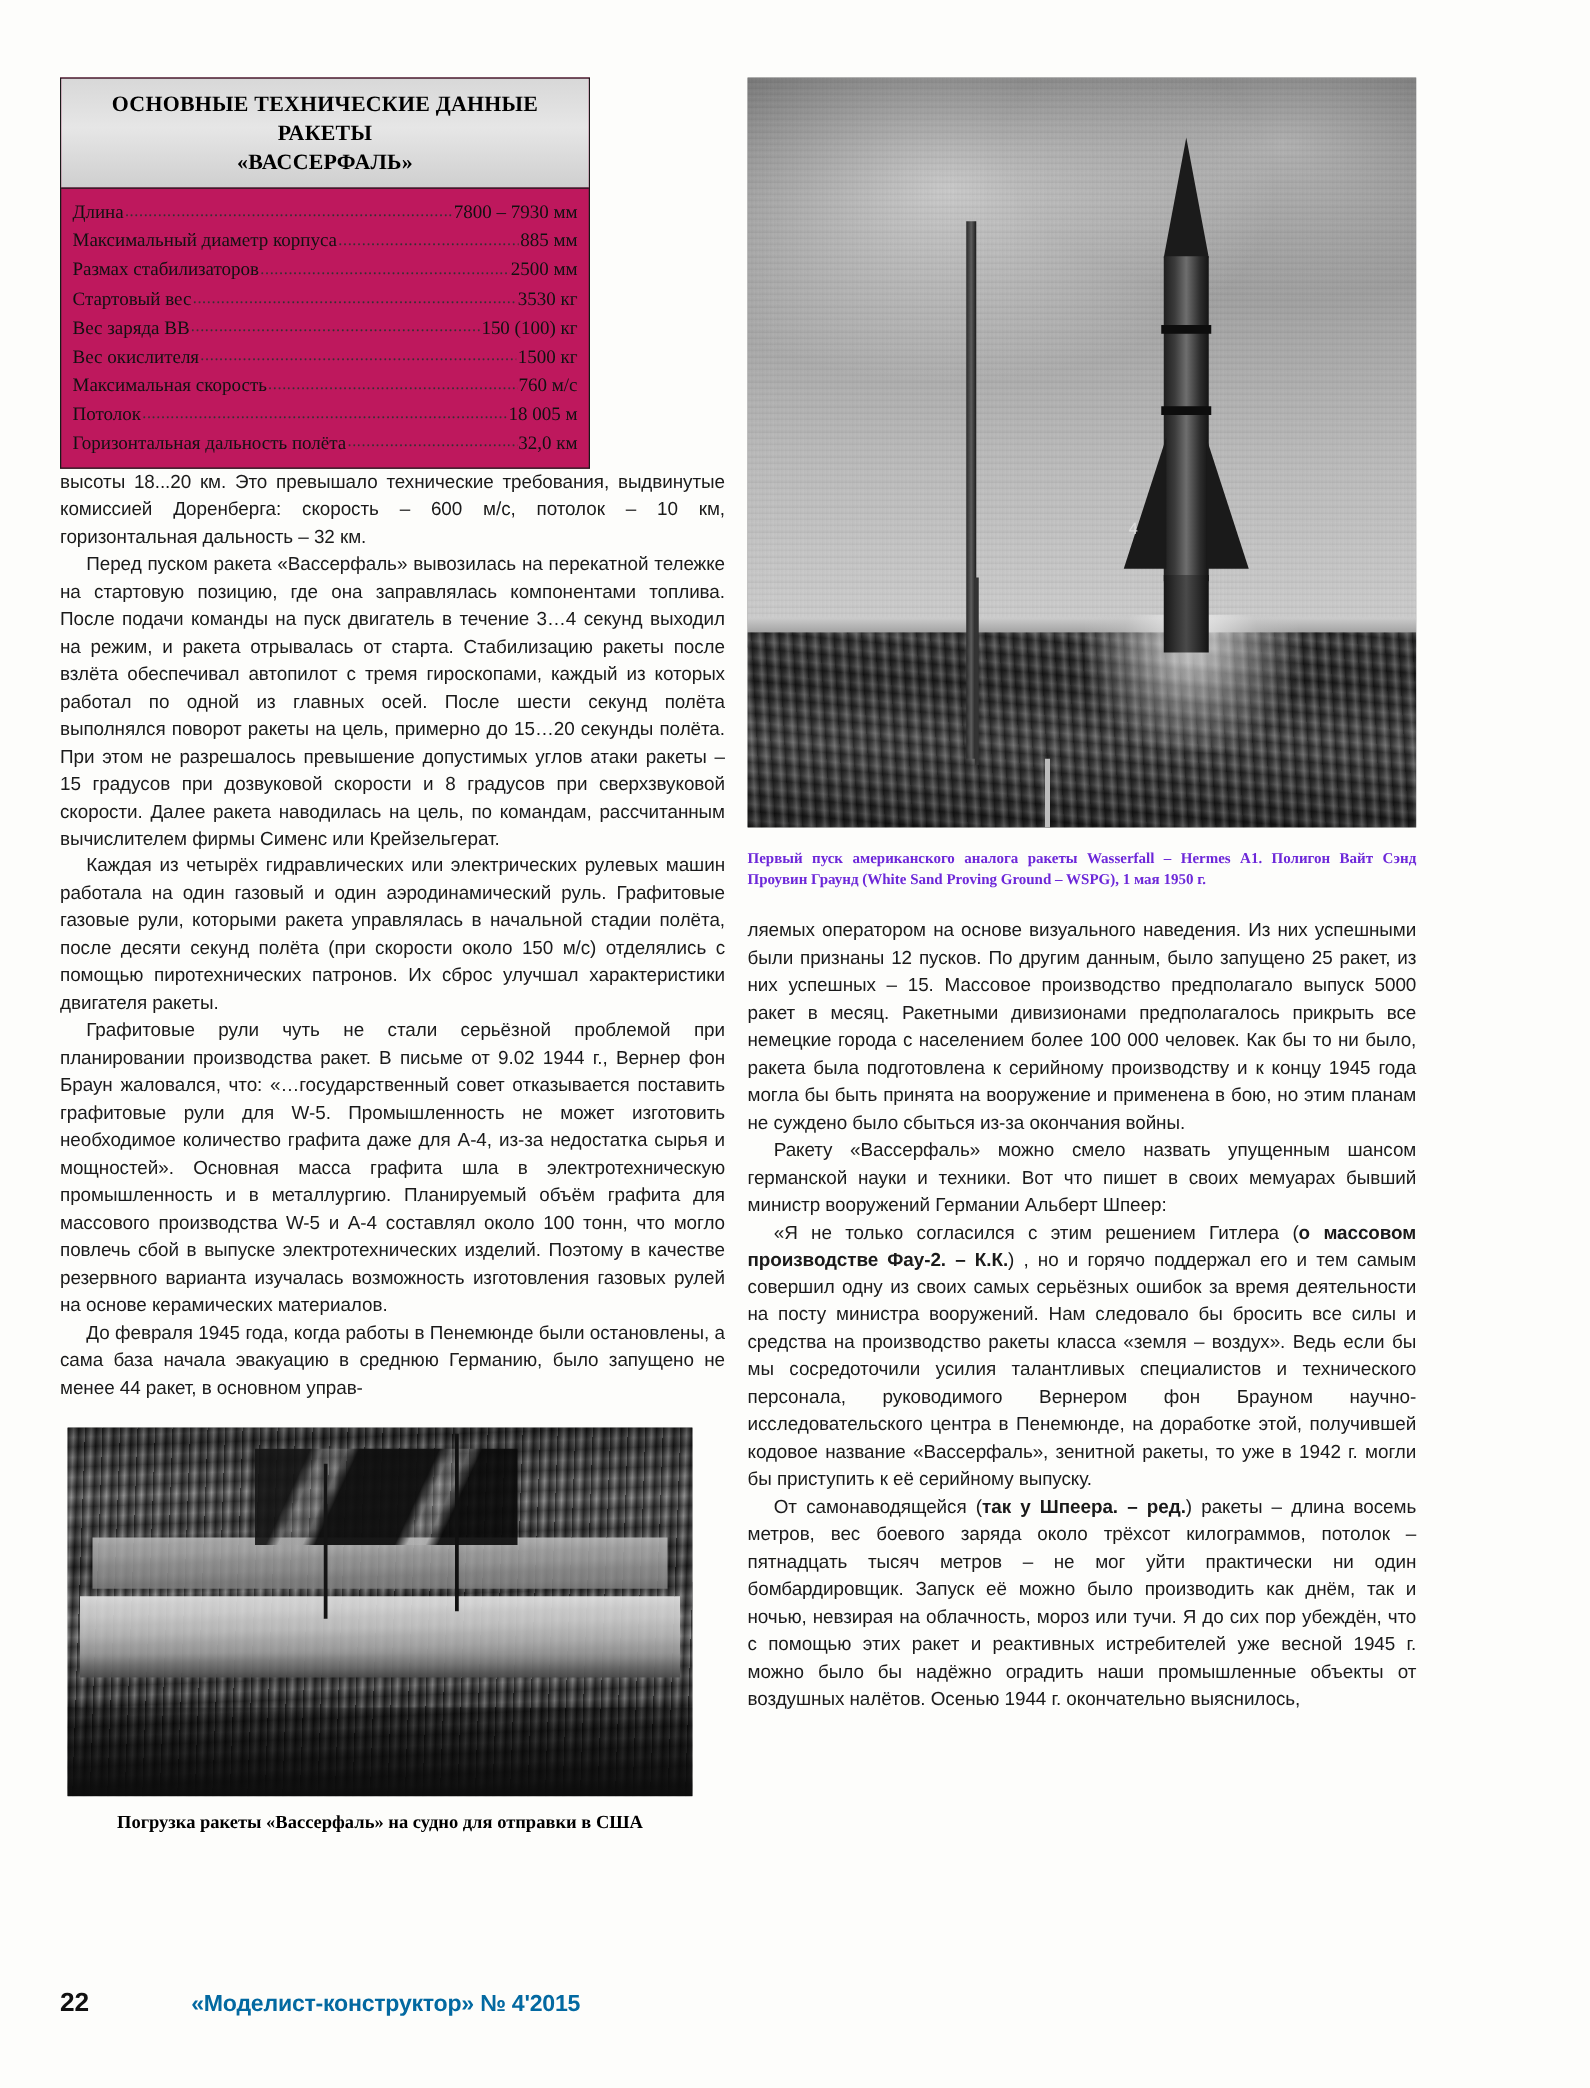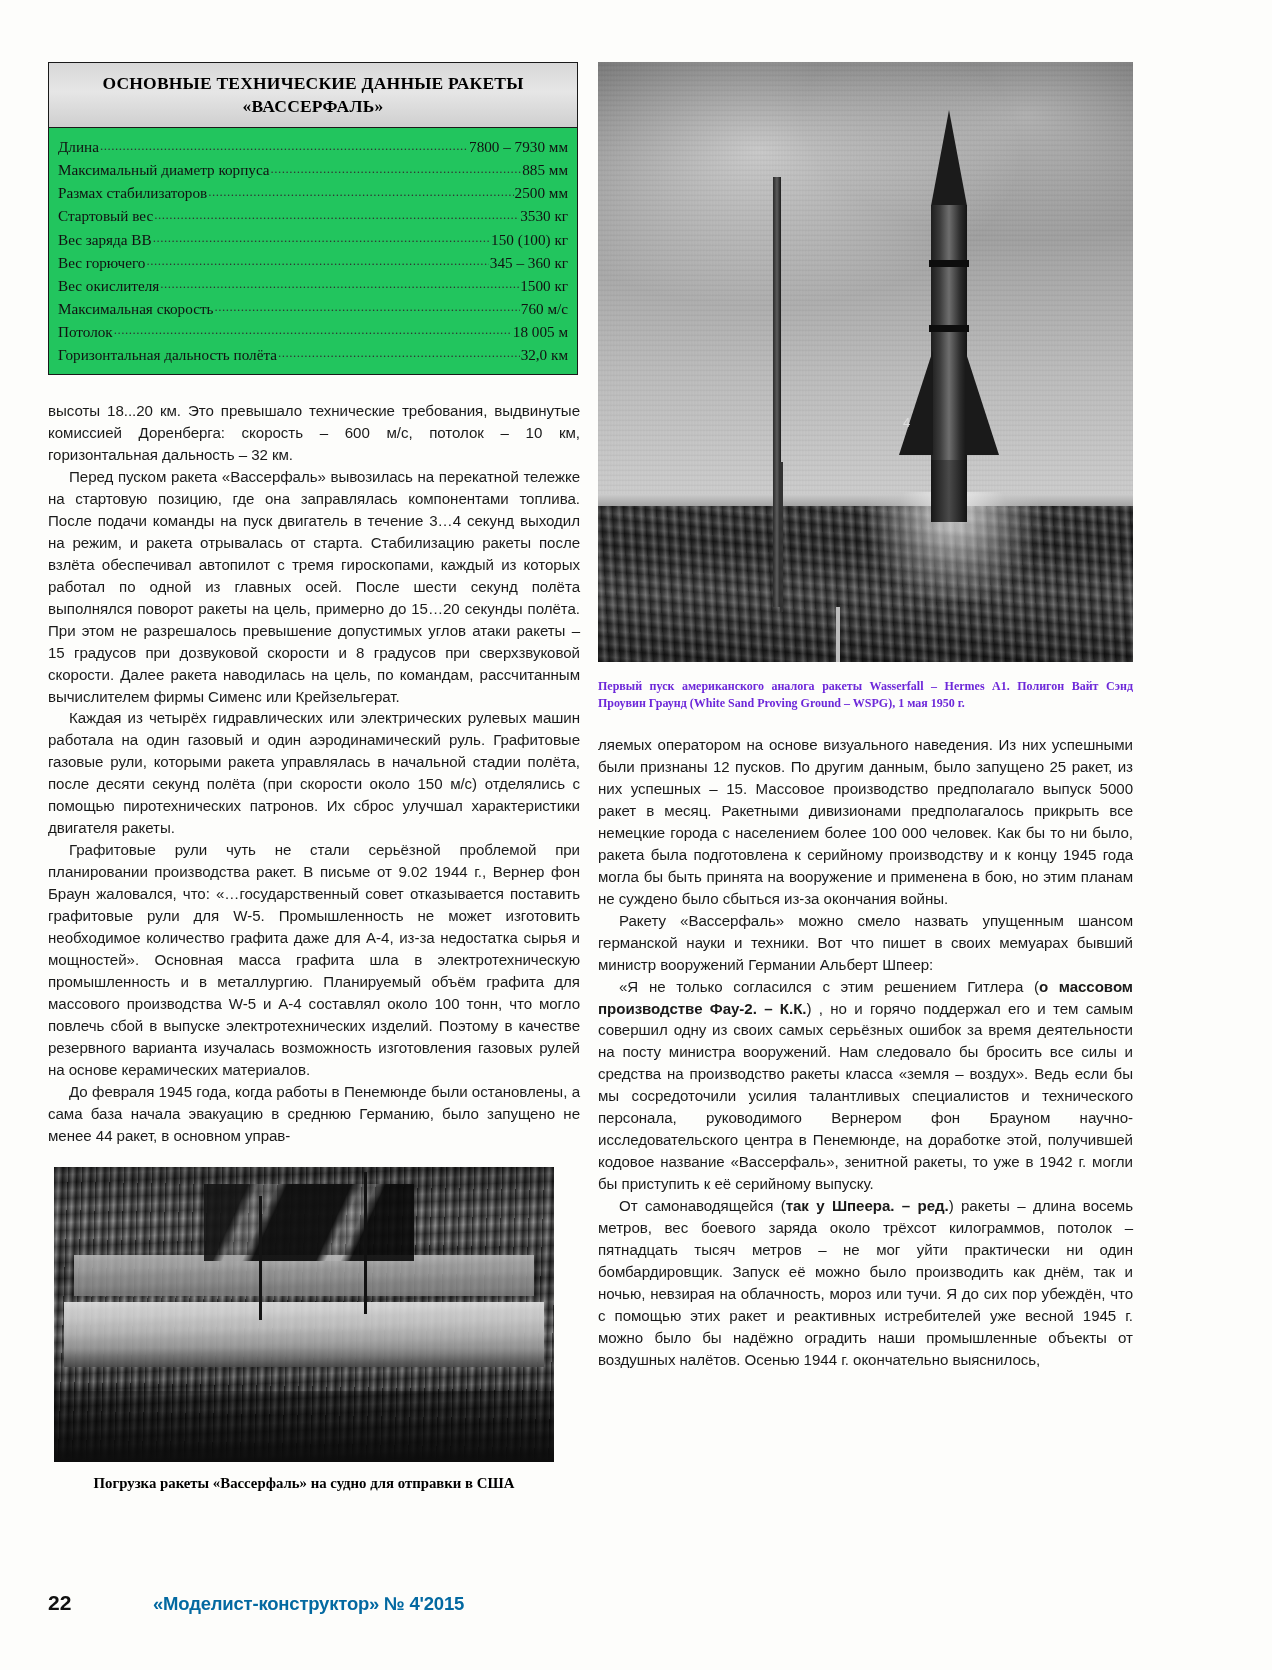--- a/index.html
+++ b/index.html
@@ -34,22 +34,22 @@
   .col-right {
     position: absolute;
     left: 598px;
     top: 62px;
     width: 535px;
   }
 
   
   .spec-box {
     border: 1.5px solid #1a1a1a;
-    background: #22c55e;
-    width: 530px;
+    background: #be185d;
+    width: 424px;
     box-sizing: border-box;
   }
   .spec-header {
     background: linear-gradient(to bottom, #d8d8d8 0%, #e6e6e6 45%, #cfcfcf 100%);
     border-bottom: 1.5px solid #1a1a1a;
     padding: 9px 10px 9px 10px;
     text-align: center;
     font-family: "Liberation Serif", serif;
     font-weight: bold;
     font-size: 17.5px;
@@ -309,25 +309,20 @@
           <span class="spec-label">Стартовый вес</span>
           <span class="spec-dots"></span>
           <span class="spec-value">3530 кг</span>
         </div>
         <div class="spec-row">
           <span class="spec-label">Вес заряда ВВ</span>
           <span class="spec-dots"></span>
           <span class="spec-value">150 (100) кг</span>
         </div>
         <div class="spec-row">
-          <span class="spec-label">Вес горючего</span>
-          <span class="spec-dots"></span>
-          <span class="spec-value">345 – 360 кг</span>
-        </div>
-        <div class="spec-row">
           <span class="spec-label">Вес окислителя</span>
           <span class="spec-dots"></span>
           <span class="spec-value">1500 кг</span>
         </div>
         <div class="spec-row">
           <span class="spec-label">Максимальная скорость</span>
           <span class="spec-dots"></span>
           <span class="spec-value">760 м/с</span>
         </div>
         <div class="spec-row">
@@ -336,21 +331,21 @@
           <span class="spec-value">18 005 м</span>
         </div>
         <div class="spec-row">
           <span class="spec-label">Горизонтальная дальность полёта</span>
           <span class="spec-dots"></span>
           <span class="spec-value">32,0 км</span>
         </div>
       </div>
     </div>
 
-    <div class="body-text" style="margin-top:25px;">
+    <div class="body-text" style="">
       <p class="noindent">высоты 18...20 км. Это превышало технические требования, выдвинутые комиссией Доренберга: скорость – 600 м/с, потолок – 10 км, горизонтальная дальность – 32 км.</p>
       <p>Перед пуском ракета «Вассерфаль» вывозилась на перекатной тележке на стартовую позицию, где она заправлялась компонентами топлива. После подачи команды на пуск двигатель в течение 3…4 секунд выходил на режим, и ракета отрывалась от старта. Стабилизацию ракеты после взлёта обеспечивал автопилот с тремя гироскопами, каждый из которых работал по одной из главных осей. После шести секунд полёта выполнялся поворот ракеты на цель, примерно до 15…20 секунды полёта. При этом не разрешалось превышение допустимых углов атаки ракеты – 15 градусов при дозвуковой скорости и 8 градусов при сверхзвуковой скорости. Далее ракета наводилась на цель, по командам, рассчитанным вычислителем фирмы Сименс или Крейзельгерат.</p>
       <p>Каждая из четырёх гидравлических или электрических рулевых машин работала на один газовый и один аэродинамический руль. Графитовые газовые рули, которыми ракета управлялась в начальной стадии полёта, после десяти секунд полёта (при скорости около 150 м/с) отделялись с помощью пиротехнических патронов. Их сброс улучшал характеристики двигателя ракеты.</p>
       <p>Графитовые рули чуть не стали серьёзной проблемой при планировании производства ракет. В письме от 9.02 1944 г., Вернер фон Браун жаловался, что: «…государственный совет отказывается поставить графитовые рули для W-5. Промышленность не может изготовить необходимое количество графита даже для А-4, из-за недостатка сырья и мощностей». Основная масса графита шла в электротехническую промышленность и в металлургию. Планируемый объём графита для массового производства W-5 и А-4 составлял около 100 тонн, что могло повлечь сбой в выпуске электротехнических изделий. Поэтому в качестве резервного варианта изучалась возможность изготовления газовых рулей на основе керамических материалов.</p>
       <p>До февраля 1945 года, когда работы в Пенемюнде были остановлены, а сама база начала эвакуацию в среднюю Германию, было запущено не менее 44 ракет, в основном управ-</p>
     </div>
 
     <div class="photo" id="ship-photo" style="margin-top:20px;margin-left:6px;">
       <div class="ship-bg"></div>
       <div class="ship-deck"></div>

